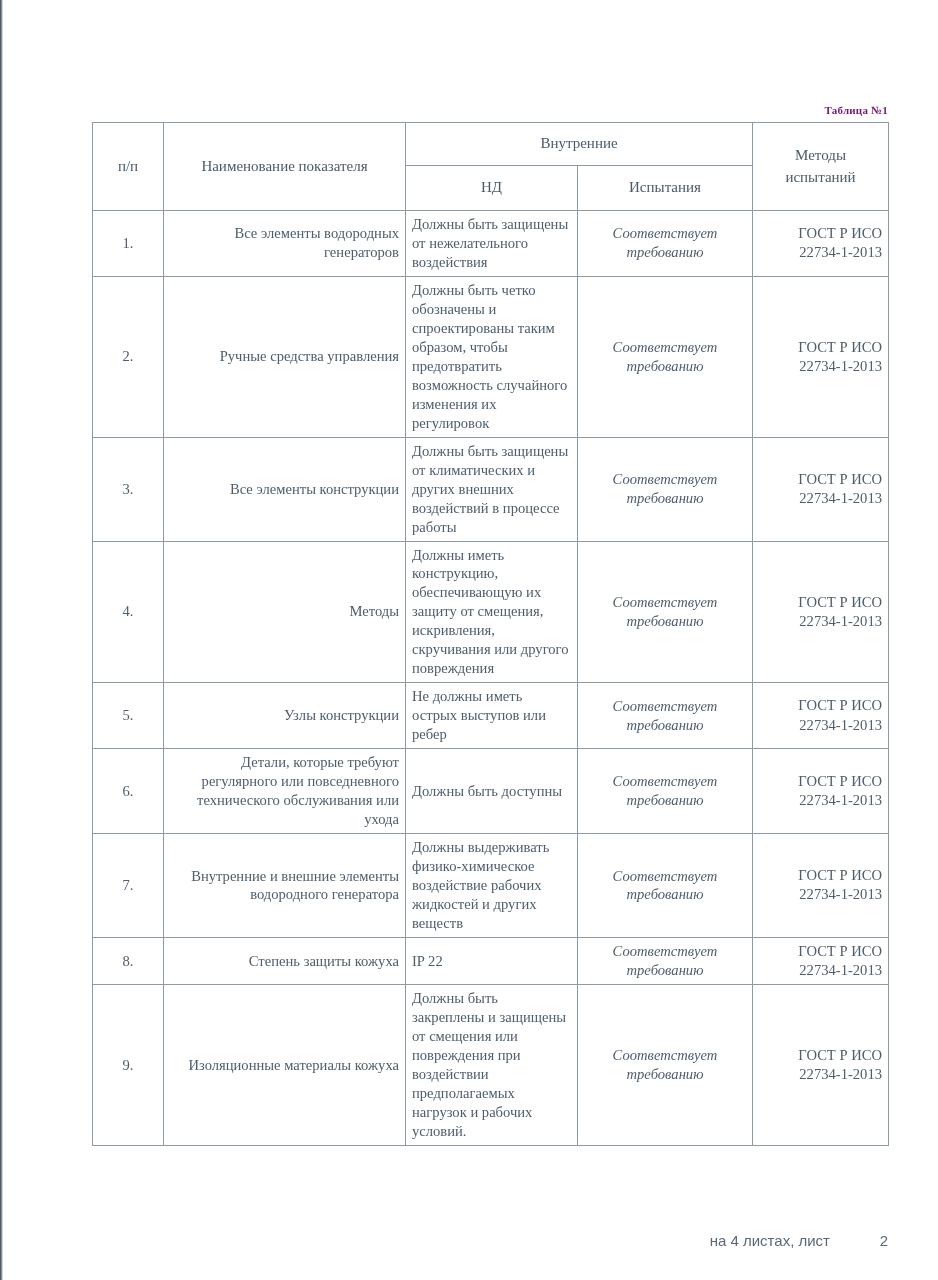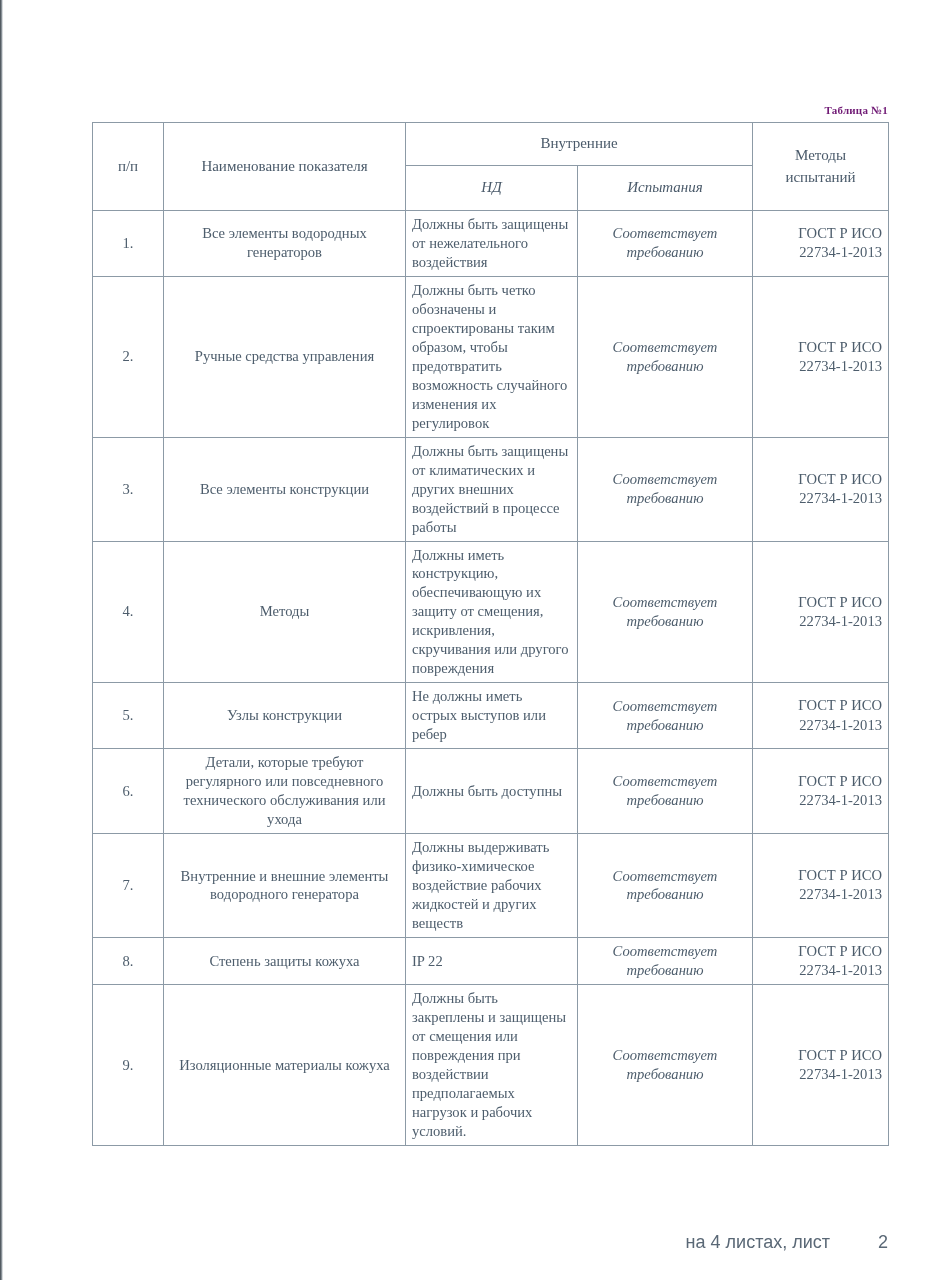--- a/index.html
+++ b/index.html
@@ -82,28 +82,28 @@
 
   thead th {
     text-align: center;
     font-size: 15px;
     color: #4a5a6a;
   }
   th.h-num      { height: 72px; }
   th.h-name     { }
   th.h-ind      { height: 34px; }
   th.h-methods  { line-height: 1.45; }
-  th.h-nd, th.h-test { height: 36px; font-style: italic; }
+  th.h-nd, th.h-test { height: 36px; }
 
   td.cell-num {
     text-align: center;
     font-size: 14.6px;
   }
   td.cell-name {
-    text-align: center;
+    text-align: right;
     padding-left: 12px;
     padding-right: 8px;
   }
   td.cell-nd {
     text-align: left;
     padding-left: 8px;
     padding-right: 8px;
   }
   td.cell-test {
     text-align: center;
@@ -115,21 +115,21 @@
     white-space: pre-line;
     line-height: 1.32;
   }
 
   
   .footer {
     position: absolute;
     right: 50px;
     top: 1232px;
     font-family: "Liberation Sans", "DejaVu Sans", sans-serif;
-    font-size: 18px;
+    font-size: 15px;
     color: #5a6876;
     display: flex;
     align-items: center;
     gap: 46px;
   }
   .footer .pageno { min-width: 12px; text-align: right; }
 </style>
 </head>
 <body>
 

